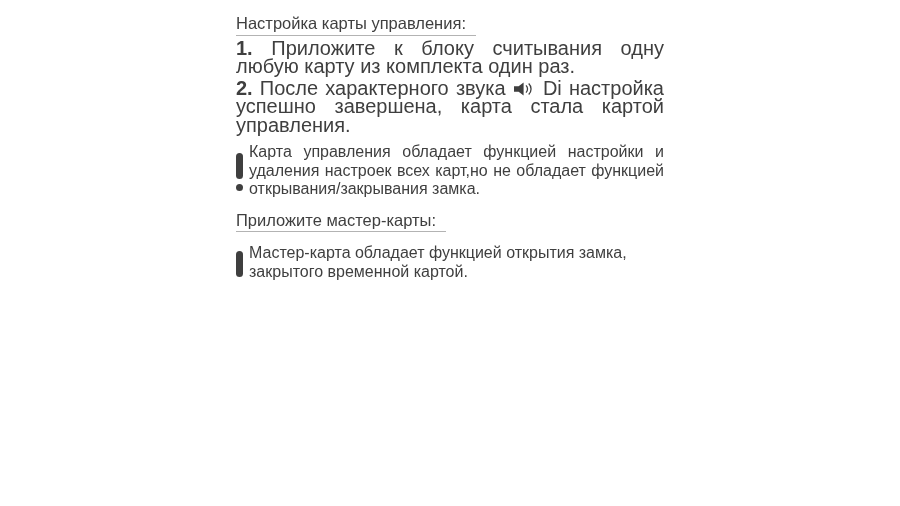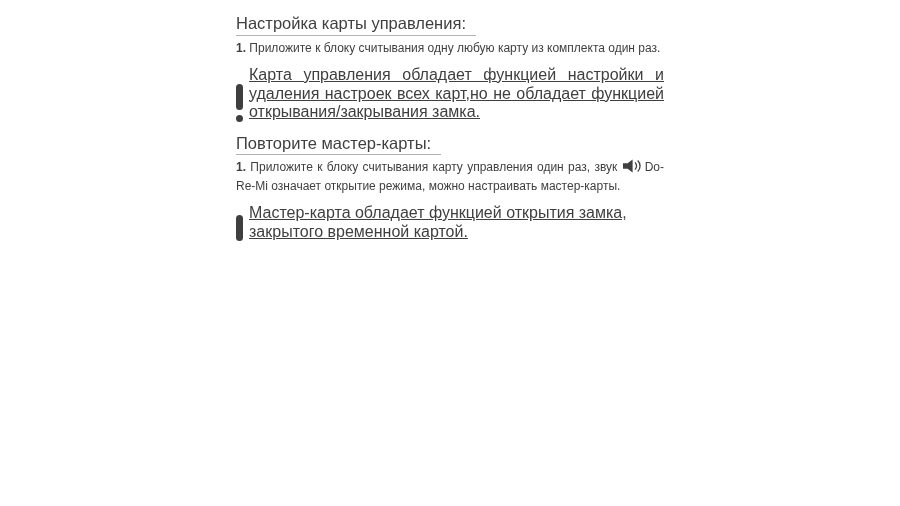--- a/index.html
+++ b/index.html
@@ -20,30 +20,29 @@
   }
   .section{margin:0;}
   .section + .section{margin-top:12px;}
   .heading{
     display:inline-block;
     font-size:16.5px;font-weight:400;line-height:18.5px;
     margin:0 0 3px 0;padding:0 10px 2px 0;
     border-bottom:1px solid var(--underline);
   }
   .para{
-    font-size:12px;line-height:18.5px;
+    font-size:20px;line-height:18.5px;
     text-align:justify;
     margin:0 0 3px 0;
   }
   .para:last-child{margin-bottom:0;}
   .num{font-weight:700;}
   .note{
-    display:flex;align-items:flex-end;
+    display:flex;align-items:center;
     margin:9px 0 0 0;
-    text-decoration:underline;
   }
   .excl{
     flex:0 0 13px;
     display:flex;flex-direction:column;align-items:flex-start;
     gap:5px;padding-top:3px;
   }
   .excl-bar{width:7px;height:26px;background:var(--text);border-radius:3.5px;}
   .excl-dot{width:7px;height:7px;background:var(--text);border-radius:50%;}
   .note-text{
     flex:1;font-size:16px;line-height:18.5px;
@@ -57,38 +56,38 @@
 </head>
 <body>
 
 <div class="page">
   <div class="content">
 
     <section class="section">
       <h2 class="heading">Настройка карты управления:</h2>
       <div class="paras">
           <div class="para"><span class="num">1.</span> Приложите к блоку считывания одну любую карту из комплекта один раз.</div>
+          <div class="para"><span class="num">2.</span> После характерного звука <svg class="spk" width="21" height="14" viewBox="0 0 21 14" aria-hidden="true">
+              <polygon points="0,4.2 4.6,4.2 9.6,0.6 9.6,13.4 4.6,9.8 0,9.8" fill="currentColor"></polygon>
+              <path d="M12 3.4 A5 5 0 0 1 12 10.6" fill="none" stroke="currentColor" stroke-width="1.3"></path>
+              <path d="M14.7 1.5 A7.6 7.6 0 0 1 14.7 12.5" fill="none" stroke="currentColor" stroke-width="1.3"></path>
+            </svg> Di настройка успешно завершена, карта стала картой управления.</div>
         </div>
       <div class="note">
         <span class="excl">
           <span class="excl-bar"></span>
           <span class="excl-dot"></span>
         </span>
         <div class="note-text justify">Карта управления обладает функцией настройки и удаления настроек всех карт,но не обладает функцией открывания/закрывания замка.</div>
       </div>
     </section>
 
     <section class="section">
-      <h2 class="heading">Повторите мастер-карты:</h2>
+      <h2 class="heading">Приложите мастер-карты:</h2>
       <div class="paras">
-          <div class="para"><span class="num">1.</span> Приложите к блоку считывания карту управления один раз, звук <svg class="spk" width="21" height="14" viewBox="0 0 21 14" aria-hidden="true">
-              <polygon points="0,4.2 4.6,4.2 9.6,0.6 9.6,13.4 4.6,9.8 0,9.8" fill="currentColor"></polygon>
-              <path d="M12 3.4 A5 5 0 0 1 12 10.6" fill="none" stroke="currentColor" stroke-width="1.3"></path>
-              <path d="M14.7 1.5 A7.6 7.6 0 0 1 14.7 12.5" fill="none" stroke="currentColor" stroke-width="1.3"></path>
-            </svg>Do-Re-Mi означает открытие режима, можно настраивать мастер-карты.</div>
         </div>
       <div class="note">
         <span class="excl">
           <span class="excl-bar"></span>
 
         </span>
         <div class="note-text">Мастер-карта обладает функцией открытия замка,<br>закрытого временной картой.</div>
       </div>
     </section>
 

